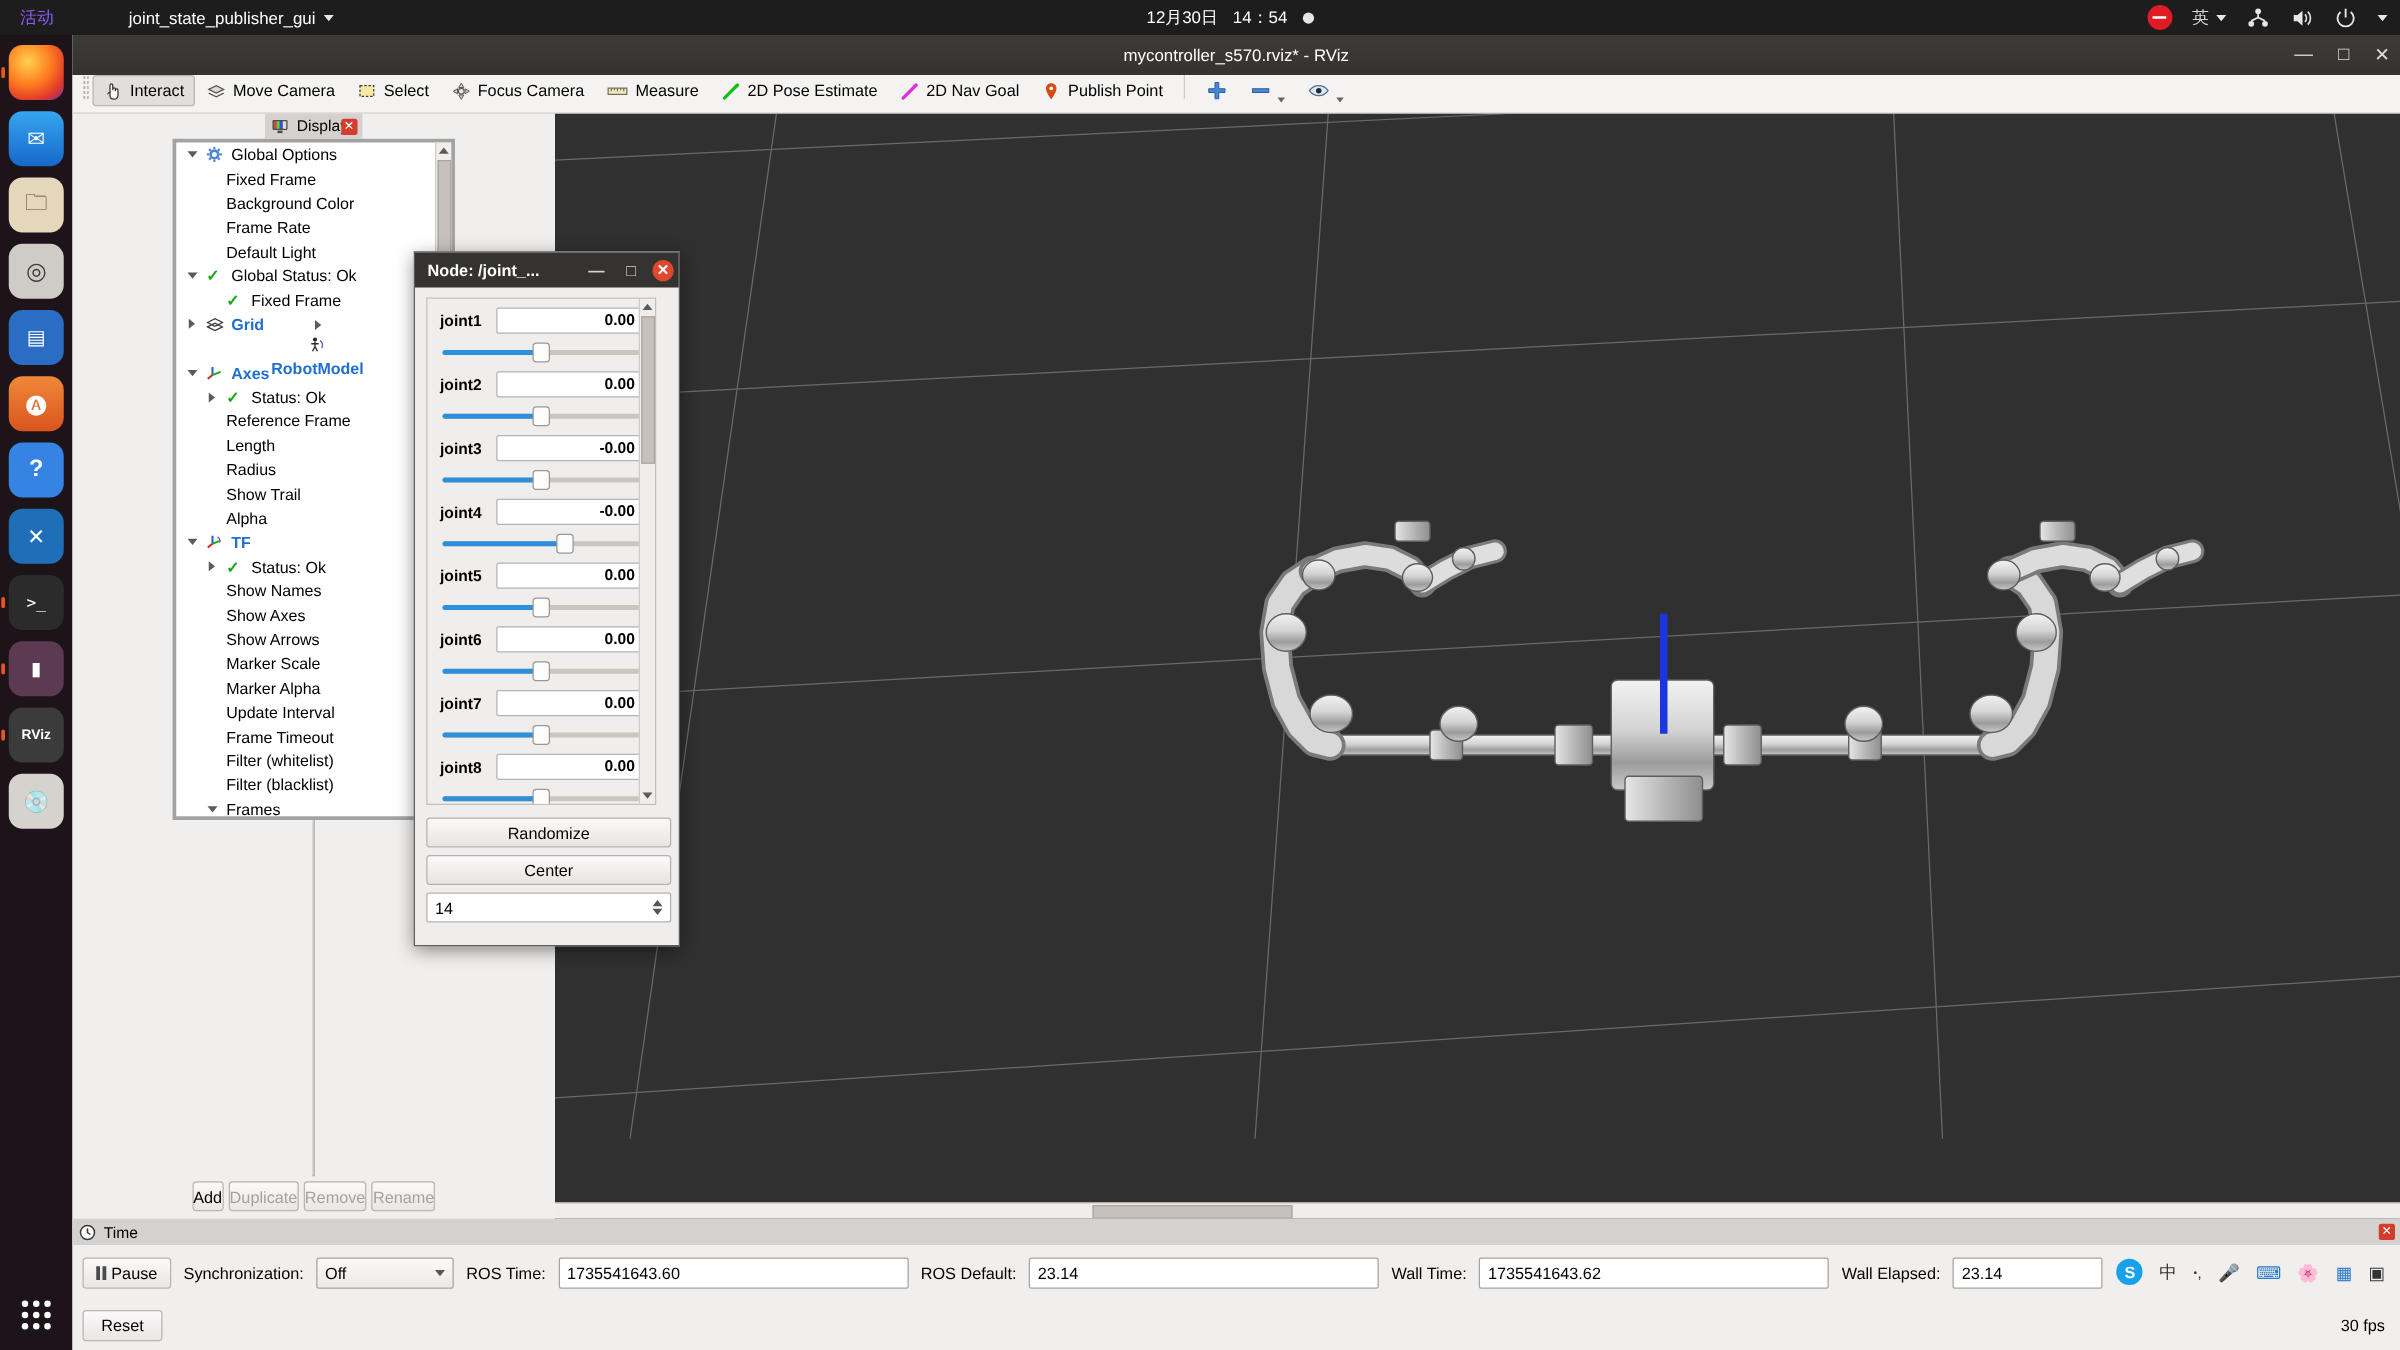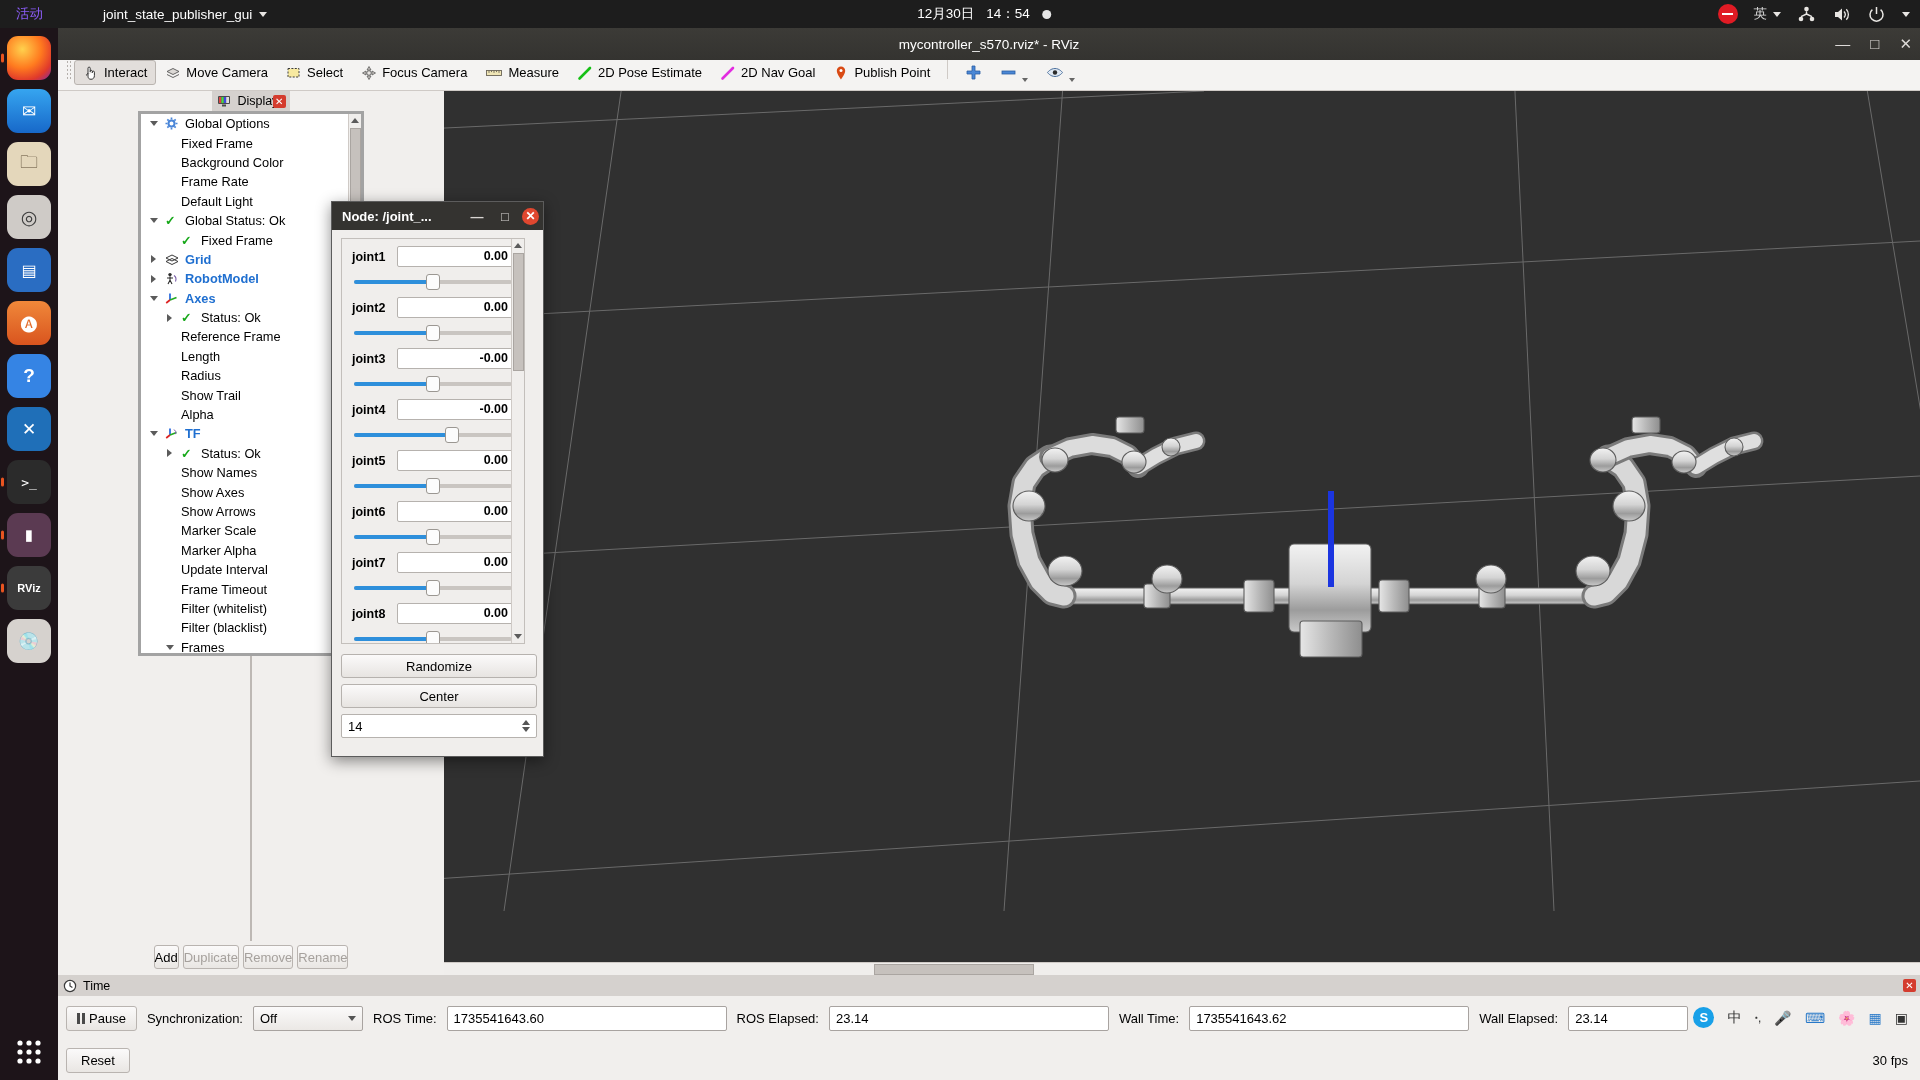--- a/index.html
+++ b/index.html
@@ -480,21 +480,21 @@
                     </g>
                   </svg>
                 </span>
                 <span class="blue">Grid</span>
               </div>
               <div class="val">
                 <span class="cbx on"></span>
               </div>
             </div>
             <div class="trow">
-              <div class="label" style="padding-left: 6px;">
+              <div class="label" style="padding-left: 6px; flex-direction: column;">
                 <span class="twist closed">
                   <i></i>
                 </span>
                 <span style="display: inline-flex; align-items: center; width: 15px;">
                   <svg width="14" height="13" viewBox="0 0 14 13">
                     <circle cx="5" cy="2.6" r="1.7" fill="#2b2b2b"></circle>
                     <path d="M5 4.3v4M2 6h6M5 8.3 3 12M5 8.3 7 12" stroke="#2b2b2b" stroke-width="1.1" fill="none"></path>
                     <path d="M9 3.5q3 2 1.5 6" stroke="#7a5ea8" stroke-width="1.1" fill="none"></path>
                   </svg>
                 </span>
@@ -812,21 +812,21 @@
       </div>
       <span>Synchronization:</span>
       <div class="tselect">
         <span>Off</span>
         <span class="drop"></span>
       </div>
       <span>ROS Time:</span>
       <div class="tfield" style="width:280px">
         <span>1735541643.60</span>
       </div>
-      <span>ROS Elapsed:</span>
+      <span>ROS Default:</span>
       <div class="tfield" style="width:280px">
         <span>23.14</span>
       </div>
       <span>Wall Time:</span>
       <div class="tfield" style="width:280px">
         <span>1735541643.62</span>
       </div>
       <span>Wall Elapsed:</span>
       <div class="tfield" style="width:120px">
         <span>23.14</span>

